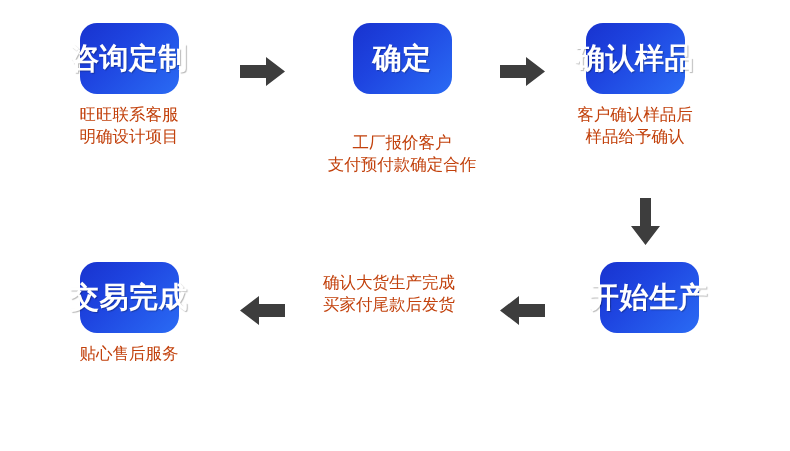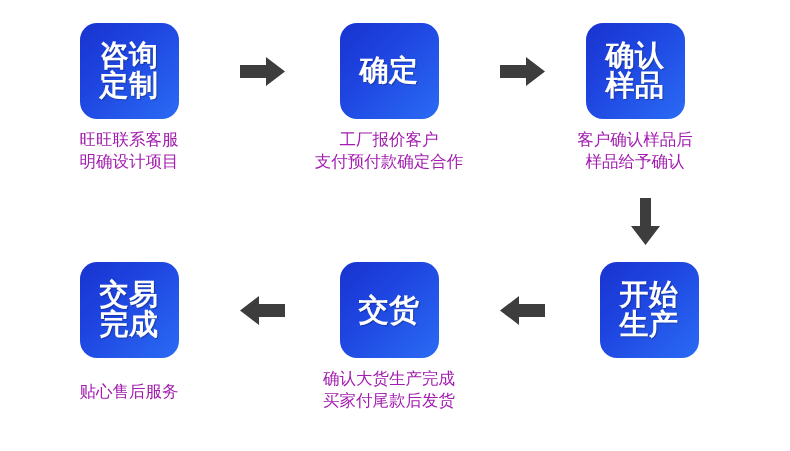--- a/index.html
+++ b/index.html
@@ -22,25 +22,24 @@
   .step {
     position: absolute;
     width: 190px;
     display: flex;
     flex-direction: column;
     align-items: center;
   }
 
   .badge {
     width: 99px;
-    height: 96px;
+    height: 71px;
     border-radius: 17px;
     background: linear-gradient(135deg, #1833cf 0%, #1e44e0 38%, #2a6bf4 100%);
     display: flex;
-    flex-direction: column;
     align-items: center;
     justify-content: center;
     box-sizing: border-box;
   }
 
   .badge-line {
     color: #ffffff;
     font-size: 29px;
     font-weight: bold;
     line-height: 1.03;
@@ -49,41 +48,41 @@
     white-space: nowrap;
   }
 
   .badge.single .badge-line {
     font-size: 30px;
   }
 
   .caption {
     margin-top: 10px;
     text-align: center;
-    color: #a21caf;
+    color: #c2410c;
     font-size: 16.5px;
     line-height: 1.33;
     white-space: nowrap;
   }
   .caption .cap-line { display: block; }
 
   
   .arrow {
     position: absolute;
     display: block;
   }
   .arrow svg { display: block; }
 
   
   #step-1 { left: 34px;  top: 23px; }
-  #step-2 { left: 294px; top: 23px; }
+  #step-2 { left: 307px; top: 23px; gap: 28px; }
   #step-3 { left: 540px; top: 23px; }
 
   
-  #step-6 { left: 34px;  top: 262px; gap: 13px; }
+  #step-6 { left: 34px;  top: 262px; }
   #step-5 { left: 294px; top: 262px; }
   #step-4 { left: 554px; top: 262px; }
 
   #arrow-1 { left: 240px; top: 56px; }
   #arrow-2 { left: 500px; top: 56px; }
   #arrow-3 { left: 630px; top: 198px; }
   #arrow-4 { left: 500px; top: 295px; }
   #arrow-5 { left: 240px; top: 295px; }
 </style>
 </head>
@@ -124,23 +123,20 @@
   </div>
 
   <div class="step" id="step-4">
     <div class="badge">
       <span class="badge-line">开始</span>
       <span class="badge-line">生产</span>
     </div>
   </div>
 
   <div class="step" id="step-5">
-    <div class="badge single">
-      <span class="badge-line">交货</span>
-    </div>
     <div class="caption">
       <span class="cap-line">确认大货生产完成</span>
       <span class="cap-line">买家付尾款后发货</span>
     </div>
   </div>
 
   <div class="step" id="step-6">
     <div class="badge">
       <span class="badge-line">交易</span>
       <span class="badge-line">完成</span>

